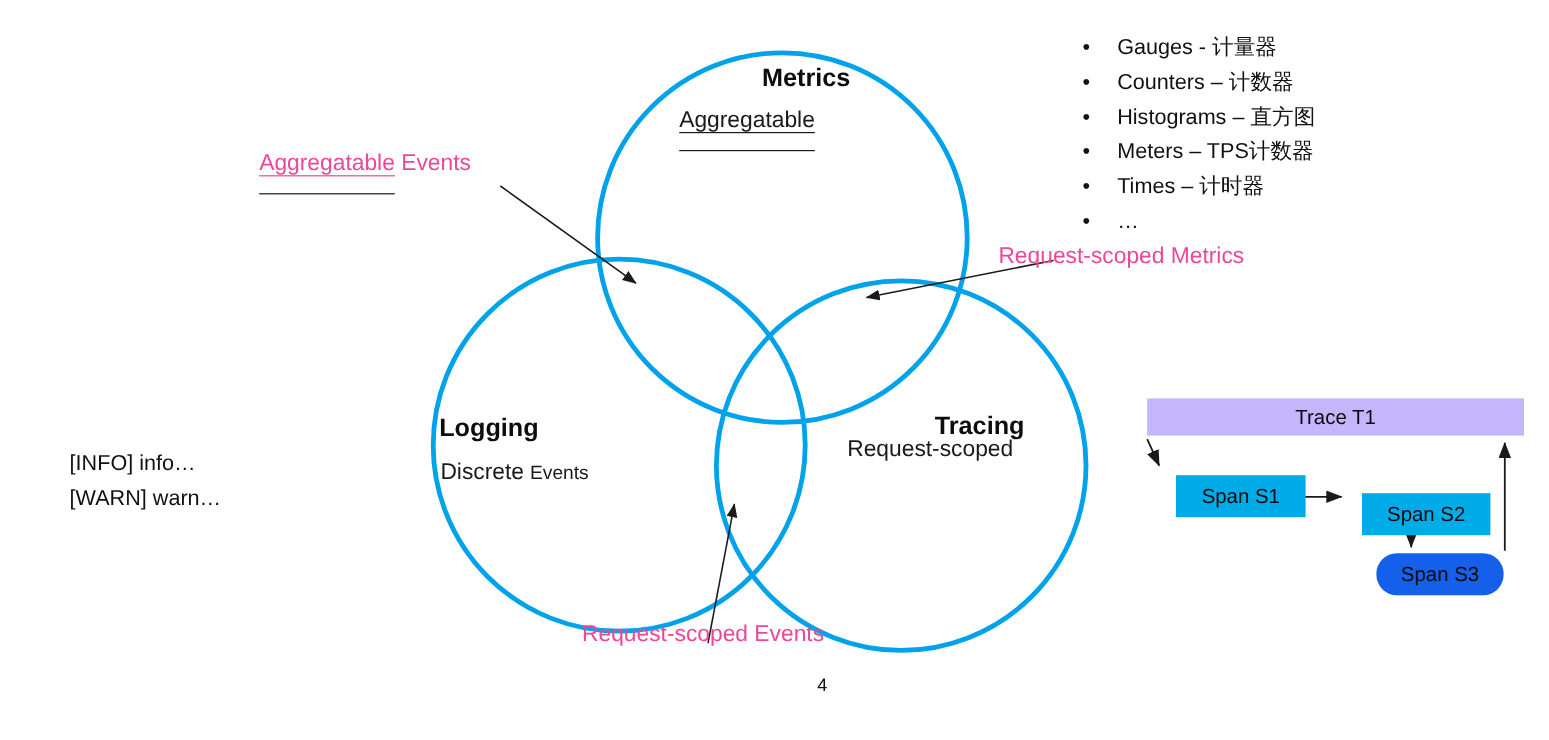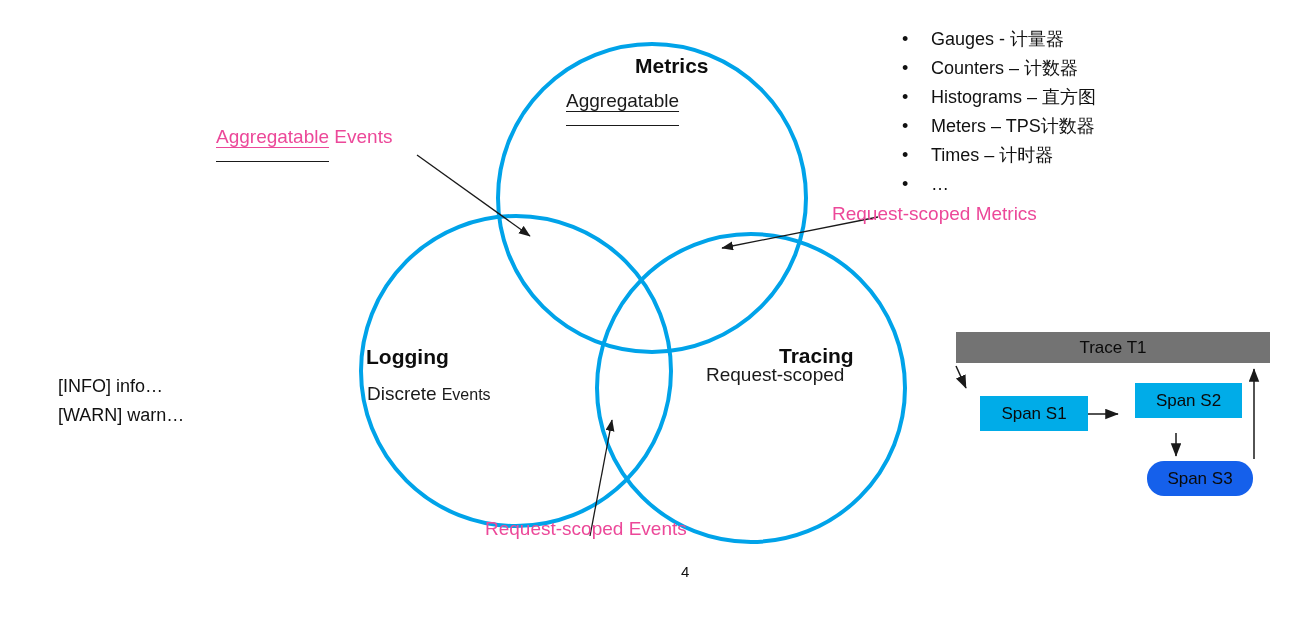--- a/index.html
+++ b/index.html
@@ -73,25 +73,25 @@
   }
 
   .box {
     position: absolute;
     display: flex;
     align-items: center;
     justify-content: center;
     font-size: 17px;
     color: #0a0a0a;
   }
-  .trace-bar  { left: 956px;  top: 332px; width: 314px; height: 31px; background: #737373; }
+  .trace-bar  { left: 956px;  top: 332px; width: 314px; height: 31px; background: #c4b5fd; }
   .span-light { background: #00ACE8; margin-left: 12px; }
   .span-dark  { background: #1560EB; }
   .span-s1 { left: 968px;  top: 396px; width: 108px; height: 35px; }
-  .span-s2 { left: 1123px; top: 383px; width: 107px; height: 35px; align-items: center; }
+  .span-s2 { left: 1123px; top: 411px; width: 107px; height: 35px; align-items: center; }
   .span-s3 { left: 1147px; top: 461px; width: 106px; height: 35px; border-radius: 17px; }
 
   .page-number {
     left: 681px; top: 563px;
     font-size: 15px;
     color: #111111;
   }
 </style>
 </head>
 <body>

